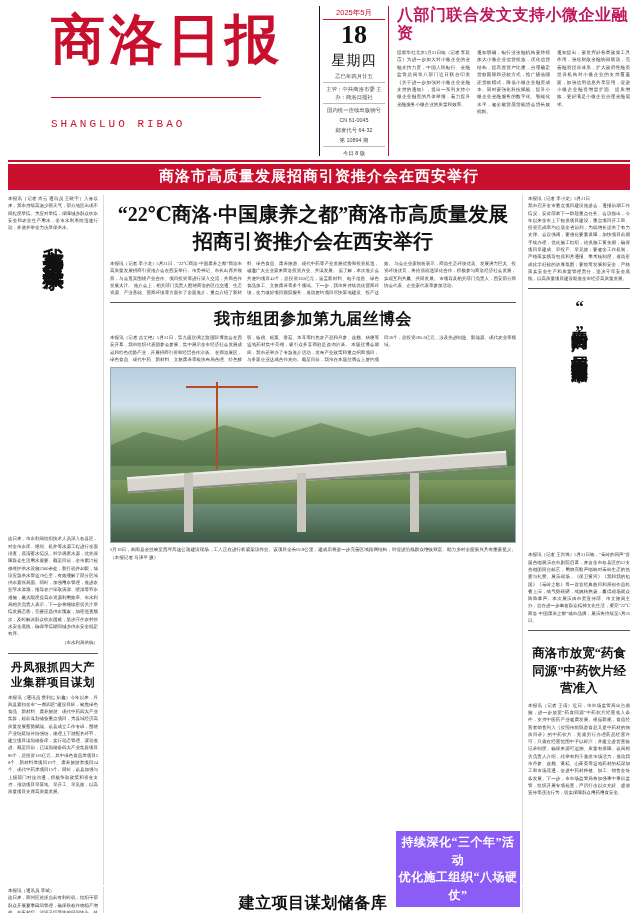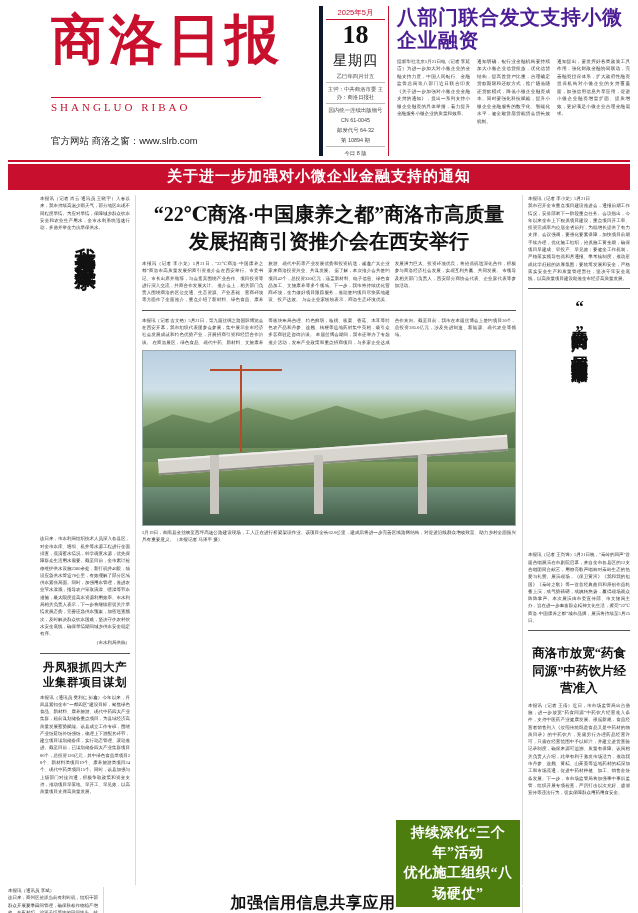--- a/index.html
+++ b/index.html
@@ -36,62 +36,62 @@
     color: #c8102e;
     font-family: "Liberation Serif", serif;
     font-weight: bold;
     font-size: 54px;
     letter-spacing: 4px;
     line-height: 1.05;
     white-space: nowrap;
   }
   .nameplate-pinyin {
     color: #c8102e;
-    font-family: Liberation Serif, serif;
+    font-family: Liberation Mono, monospace;
     font-size: 11px;
     letter-spacing: 3px;
     margin-top: 28px;
     border-top: 1px solid #c8102e;
-    padding-top: 3px;
+    padding-top: 20px;
     width: 210px;
   }
   .nameplate-web {
     margin-top: 22px;
     font-size: 9.5px;
     color: #222;
     font-family: "Liberation Sans", sans-serif;
   }
 
   .datebox {
     width: 70px;
-    border-left: 4px solid #0f172a;
+    border-left: 1px solid #0f172a;
     border-right: 1px solid #c8102e;
     padding: 2px 3px;
     text-align: center;
     font-family: "Liberation Sans", sans-serif;
     font-size: 7px;
     line-height: 1.35;
     color: #333;
   }
   .datebox .d-line1 { color: #c8102e; font-size: 7.5px; border-bottom:1px solid #c8102e; padding-bottom:1px;}
   .datebox .d-day { font-size: 26px; font-weight: bold; color: #111; line-height: 1.1; margin: 1px 0; font-family: "Liberation Serif", serif;}
   .datebox .d-week { font-size: 14px; color: #111; letter-spacing: 1px;}
   .datebox .d-small { font-size: 5.4px; color: #444; margin-top: 2px; line-height:1.5;}
   .datebox .d-hr { border-top: 1px solid #bbb; margin: 2px 0; }
 
   .lead-head {
     flex: 1;
     padding-left: 8px;
   }
   .lead-title {
-    font-size: 20px;
+    font-size: 16px;
     font-weight: bold;
     letter-spacing: 0.5px;
     line-height: 1.15;
-    color: #4c1d95;
+    color: #be185d;
     font-family: "Liberation Serif", serif;
   }
   .lead-cols {
     display: flex;
     gap: 7px;
     margin-top: 6px;
   }
   .lead-col {
     flex: 1;
     font-size: 4.6px;
@@ -115,21 +115,21 @@
     margin-top: 2px;
     font-family: "Liberation Serif", serif;
   }
 
   
   .body-grid {
     display: flex;
     margin-top: 5px;
     height: 690px;
   }
-  .col-left { width: 96px; padding-right: 5px; border-right: 1px solid #d9d9d9; margin-left: 32px; }
+  .col-left { width: 96px; padding-right: 5px; border-right: 1px solid #d9d9d9; }
   .col-mid  { flex: 1; padding: 0 6px; }
   .col-right{ width: 108px; padding-left: 5px; border-left: 1px solid #d9d9d9; }
 
   .v-title {
     writing-mode: vertical-rl;
     text-orientation: upright;
     font-size: 21px;
     font-weight: bold;
     letter-spacing: 2px;
     line-height: 1.25;
@@ -247,41 +247,40 @@
   }
   .b-left { width: 96px; padding-right: 5px; border-right: 1px solid #d9d9d9;}
   .b-mid { flex: 1; padding: 0 6px; }
   .b-right { width: 108px; padding-left: 5px; border-left: 1px solid #d9d9d9;}
 
   .slogan-box {
     position: absolute;
     right: 118px;
     bottom: 6px;
     width: 124px;
-    background: #4d7c0f;
+    background: #8b5cf6;
     color: #fff;
     text-align: center;
-    font-size: 14px;
+    font-size: 12px;
     font-weight: bold;
     line-height: 1.45;
     padding: 3px 2px;
     letter-spacing: 0.5px;
   }
 </style>
 </head>
 <body>
 
 <div class="page">
 
   <div class="masthead">
 
     <div class="nameplate">
       <div class="nameplate-title">商洛日报</div>
       <div class="nameplate-pinyin">SHANGLUO RIBAO</div>
-      <div class="nameplate-web">官方网站 商洛之窗：www.slrb.com</div>
     </div>
 
     <div class="datebox">
       <div class="d-line1">2025年5月</div>
       <div class="d-day">18</div>
       <div class="d-week">星期四</div>
       <div class="d-small">乙巳年四月廿五</div>
       <div class="d-hr"></div>
       <div class="d-small">主管：中共商洛市委  主办：商洛日报社</div>
       <div class="d-hr"></div>
@@ -298,21 +297,21 @@
       <div class="lead-cols">
         <div class="lead-col">据新华社北京5月21日电（记者 李延霞）为进一步加大对小微企业的金融支持力度，中国人民银行、金融监管总局等八部门近日联合印发《关于进一步加强对小微企业金融支持的通知》，提出一系列支持小微企业融资的具体举措，着力提升金融服务小微企业的质量和效率。</div>
         <div class="lead-col">通知明确，银行业金融机构要持续加大小微企业信贷投放，优化信贷结构，提高首贷户比重，合理确定贷款期限和还款方式，推广随借随还贷款模式，降低小微企业融资成本。同时要强化科技赋能，提升小微企业金融服务的数字化、智能化水平，健全敢贷愿贷能贷会贷长效机制。</div>
         <div class="lead-col">通知提出，要发挥好各类政策工具作用，强化财政金融协同联动，完善融资担保体系，扩大政府性融资担保机构对小微企业的支持覆盖面，加强信用信息共享应用，促进小微企业融资增量扩面、提质增效，更好满足小微企业合理金融需求。</div>
       </div>
     </div>
   </div>
 
   <div class="banner-wrap">
     <div class="banner-rule"></div>
-    <div class="banner">关于进一步加强对小微企业金融支持的通知</div>
+    <div class="banner">商洛市高质量发展招商引资推介会在西安举行</div>
   </div>
 
   <div class="body-grid">
 
     <div class="col-left">
       <div class="microtext">本报讯（记者 肖云 通讯员 王晓宇）入春以来，我市持续高温少雨天气，部分地区出现不同程度旱情。为应对旱情，保障城乡群众饮水安全和农业生产用水，全市水利系统迅速行动，多措并举全力抗旱保供水。</div>
       <div class="v-wrap">
         <div class="v-title">我市多举措抗旱应急保供水</div>
       </div>
       <div class="microtext">连日来，市水利局组织技术人员深入各县区，对全市水库、塘坝、机井等水源工程进行全面排查，摸清蓄水情况，科学调度水源，优先保障群众生活用水需要。截至目前，全市累计检修维护供水设施2300余处，新打机井46眼，铺设应急供水管道78公里，有效缓解了部分区域供水紧张局面。同时，加强用水管理，推进农业节水灌溉，指导农户采取滴灌、喷灌等节水措施，最大限度提高水资源利用效率。市水利局相关负责人表示，下一步将继续密切关注旱情发展态势，完善应急供水预案，加密巡查频次，及时解决群众饮水困难，坚决守住农村饮水安全底线，确保旱情期间城乡供水安全稳定有序。</div>
@@ -327,20 +326,21 @@
       <div class="microtext three">
         <span>本报讯（记者 李小龙）5月21日，“22℃商洛·中国康养之都”商洛市高质量发展招商引资推介会在西安举行。市委书记、市长出席并致辞，与会嘉宾围绕产业合作、项目投资等进行深入交流，共商合作发展大计。</span>
         <span>推介会上，相关部门负责人围绕商洛的区位交通、生态资源、产业基础、营商环境等方面作了全面推介，重点介绍了新材料、绿色食品、康养旅游、现代中药等产业发展优势和投资机遇，诚邀广大企业家来商洛投资兴业、共谋发展。</span>
         <span>据了解，本次推介会共签约项目42个，总投资320亿元，涵盖新材料、电子信息、绿色食品加工、文旅康养等多个领域。下一步，我市将持续优化营商环境，全力做好项目跟踪服务，推动签约项目尽快落地建设、投产达效。</span>
         <span>与会企业家纷纷表示，商洛生态环境优美、发展潜力巨大、投资环境优良，将抢抓机遇深化合作，积极参与商洛经济社会发展，实现互利共赢、共同发展。</span>
         <span>市领导及相关部门负责人，西安部分商协会代表、企业家代表等参加活动。</span>
       </div>
 
       <div class="hr-dark"></div>
 
+      <div class="sec-title big">我市组团参加第九届丝博会</div>
       <div class="microtext three">
         <span>本报讯（记者 吉文艳）5月21日，第九届丝绸之路国际博览会在西安开幕，我市组织代表团参会参展，集中展示全市经济社会发展成就和特色优势产业，开展招商引资和经贸合作洽谈。</span>
         <span>在商洛展区，绿色食品、现代中药、新材料、文旅康养等板块布局合理、特色鲜明，核桃、板栗、香菇、木耳等特色农产品和丹参、连翘、桔梗等道地药材集中亮相，吸引众多客商驻足咨询洽谈。</span>
         <span>本届丝博会期间，我市还举办了专题推介活动，发布产业政策和重点招商项目，与多家企业达成合作意向。截至目前，我市在本届丝博会上签约项目36个，总投资285.6亿元，涉及先进制造、新能源、现代农业等领域。</span>
       </div>
 
       <div class="photo">
         <div class="ridge"></div>
         <div class="field"></div>
         <div class="river"></div>
@@ -366,21 +366,21 @@
       <div class="microtext">本报讯（记者 王倩）近日，市市场监管局出台措施，进一步放宽“药食同源”中药饮片经营准入条件，支持中医药产业健康发展。根据新规，食品经营者销售列入《按照传统既是食品又是中药材的物质目录》的中药饮片，无需另行办理药品经营许可，只需在经营范围中予以标注，并建立进货查验记录制度，确保来源可追溯、质量有保障。该局相关负责人介绍，此举有利于激发市场活力，推动我市丹参、连翘、黄精、山茱萸等道地药材的精深加工和市场流通，促进中药材种植、加工、销售全链条发展。下一步，市市场监管局将加强事中事后监管，组织开展专项检查，严厉打击以次充好、虚假宣传等违法行为，切实保障群众用药用食安全。</div>
     </div>
   </div>
 
   <div class="bottom">
     <div class="b-left">
       <div class="microtext">本报讯（通讯员 李斌）</div>
       <div class="microtext">连日来，商州区抢抓当前有利时机，组织干部群众开展夏季田间管理，确保秋粮作物稳产增收。在夜村镇、沙河子镇等地的田间地头，技术人员手把手指导农户开展中耕除草、追肥浇水、病虫害防治等作业，针对玉米、大豆等主要秋粮作物的生长特点，制定科学管理方案。该区还组建农技服务队12支，深入一线开展技术培训和指导服务，累计培训群众2000余人次，发放技术资料5000余份，为夺取全年粮食丰收奠定坚实基础。</div>
     </div>
     <div class="b-mid">
-      <div class="sec-title big">加强信用信息共享应用</div>
+      <div class="sec-title big">建立项目谋划储备库</div>
 
     </div>
     <div class="b-right"></div>
   </div>
 
   <div class="slogan-box">
     <div>持续深化“三个年”活动</div>
     <div>优化施工组织“八场硬仗”</div>
   </div>
 

